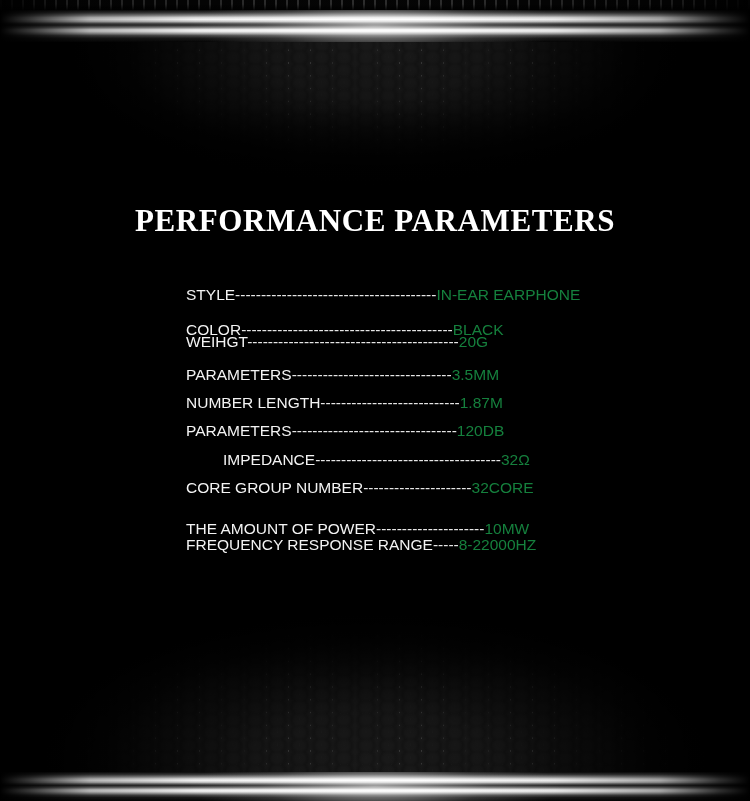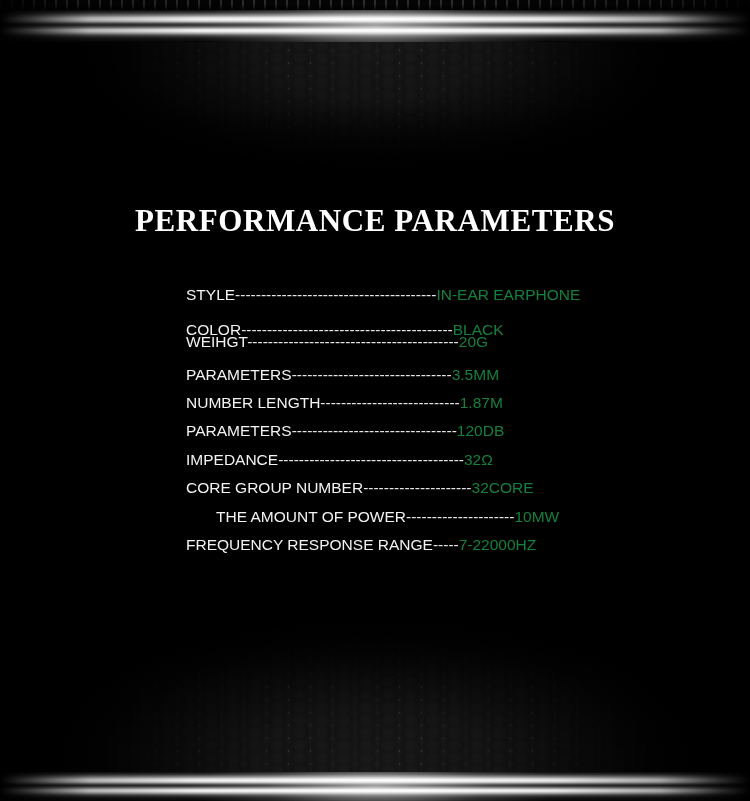--- a/index.html
+++ b/index.html
@@ -260,23 +260,23 @@
 
   .spec-value { color:#15803d; }
 
   
   .spec-row.r0 { position:absolute; top:0px;   }
   .spec-row.r1 { position:absolute; top:27px;margin-top:8px;  }
   .spec-row.r2 { position:absolute; top:47px;  }
   .spec-row.r3 { position:absolute; top:80px;  }
   .spec-row.r4 { position:absolute; top:108px; }
   .spec-row.r5 { position:absolute; top:136px; }
-  .spec-row.r6 { position:absolute; top:165px; }
+  .spec-row.r6 { position:absolute; top:165px;margin-left:37px; }
   .spec-row.r7 { position:absolute; top:193px;text-align:right; }
-  .spec-row.r8 { position:absolute; top:222px;margin-left:30px; }
+  .spec-row.r8 { position:absolute; top:234px; }
   .spec-row.r9 { position:absolute; top:250px; }
 </style>
 </head>
 <body>
 
 <div class="product-card">
 
   <div class="mesh mesh-top">
     <div class="mesh-cells"></div>
     <div class="mesh-shade"></div>
@@ -330,18 +330,18 @@
 
       <div class="spec-row r7">
         <span class="spec-label">CORE GROUP NUMBER</span><span class="spec-dots">---------------------</span><span class="spec-value">32CORE</span>
       </div>
 
       <div class="spec-row r8">
         <span class="spec-label">THE AMOUNT OF POWER</span><span class="spec-dots">---------------------</span><span class="spec-value">10MW</span>
       </div>
 
       <div class="spec-row r9">
-        <span class="spec-label">FREQUENCY RESPONSE RANGE</span><span class="spec-dots">-----</span><span class="spec-value">7-22000HZ</span>
+        <span class="spec-label">FREQUENCY RESPONSE RANGE</span><span class="spec-dots">-----</span><span class="spec-value">8-22000HZ</span>
       </div>
 
     </div>
   </div>
 </div>
 
 </body></html>

